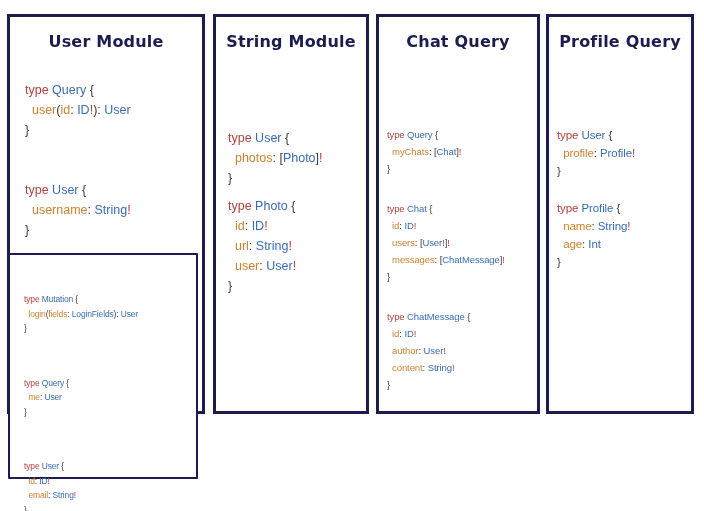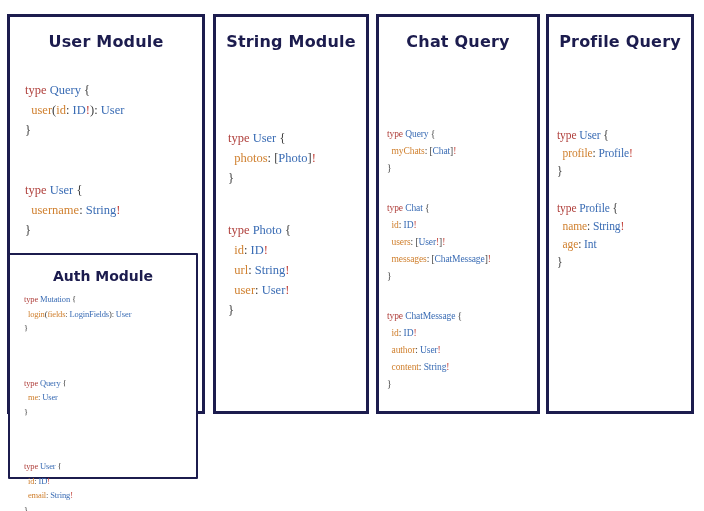--- a/index.html
+++ b/index.html
@@ -39,31 +39,31 @@
     text-align: center;
     font-size: 16px;
     line-height: 19px;
     font-weight: bold;
     color: var(--navy);
     letter-spacing: 0.2px;
   }
 
   .code {
     position: absolute;
-    font-family: Liberation Serif, serif;
+    font-family: Liberation Sans, sans-serif;
     white-space: pre;
     color: var(--punct);
   }
   #panel-user    > .code { top: 63px;  left: 15px; font-size: 12.5px; line-height: 20px; }
   #panel-gallery > .code { top: 111px; left: 12px; font-size: 12.5px; line-height: 20px; }
   #panel-chat    > .code { top: 109px; left: 8px;  font-size: 9.5px;  line-height: 17px; letter-spacing: -0.1px; }
   #panel-profile > .code { top: 109px; left: 8px;  font-size: 11.5px; line-height: 18px; letter-spacing: -0.1px; }
 
   #panel-user    .code-block + .code-block { margin-top: 40px; }
-  #panel-gallery .code-block + .code-block { margin-top: 32px; }
+  #panel-gallery .code-block + .code-block { margin-top: 8px; }
   #panel-chat    .code-block + .code-block { margin-top: 23px; }
   #panel-profile .code-block + .code-block { margin-top: 19px; }
 
   .authbox {
     position: absolute;
     left: -2px;
     top: 236px;
     width: 190px;
     height: 226px;
     box-sizing: border-box;
@@ -96,21 +96,20 @@
 </style>
 </head>
 <body>
 
 <div class="canvas">
 
   <section class="panel" id="panel-user">
     <h2 class="panel-title">User Module</h2>
     <div class="code"><div class="code-block"><div class="code-line"><span class="tok-k">type </span><span class="tok-t">Query </span><span class="tok-p">{</span></div><div class="code-line"><span class="tok-p">  </span><span class="tok-f">user</span><span class="tok-p">(</span><span class="tok-f">id</span><span class="tok-p">: </span><span class="tok-t">ID</span><span class="tok-b">!</span><span class="tok-p">): </span><span class="tok-t">User</span></div><div class="code-line"><span class="tok-p">}</span></div></div><div class="code-block"><div class="code-line"><span class="tok-k">type </span><span class="tok-t">User </span><span class="tok-p">{</span></div><div class="code-line"><span class="tok-p">  </span><span class="tok-f">username</span><span class="tok-p">: </span><span class="tok-t">String</span><span class="tok-b">!</span></div><div class="code-line"><span class="tok-p">}</span></div></div></div>
     <section class="authbox">
-      <h3 class="auth-title">Auth Module</h3>
       <div class="code"><div class="code-block"><div class="code-line"><span class="tok-k">type </span><span class="tok-t">Mutation </span><span class="tok-p">{</span></div><div class="code-line"><span class="tok-p">  </span><span class="tok-f">login</span><span class="tok-p">(</span><span class="tok-f">fields</span><span class="tok-p">: </span><span class="tok-t">LoginFields</span><span class="tok-p">): </span><span class="tok-t">User</span></div><div class="code-line"><span class="tok-p">}</span></div></div><div class="code-block"><div class="code-line"><span class="tok-k">type </span><span class="tok-t">Query </span><span class="tok-p">{</span></div><div class="code-line"><span class="tok-p">  </span><span class="tok-f">me</span><span class="tok-p">: </span><span class="tok-t">User</span></div><div class="code-line"><span class="tok-p">}</span></div></div><div class="code-block"><div class="code-line"><span class="tok-k">type </span><span class="tok-t">User </span><span class="tok-p">{</span></div><div class="code-line"><span class="tok-p">  </span><span class="tok-f">id</span><span class="tok-p">: </span><span class="tok-t">ID</span><span class="tok-b">!</span></div><div class="code-line"><span class="tok-p">  </span><span class="tok-f">email</span><span class="tok-p">: </span><span class="tok-t">String</span><span class="tok-b">!</span></div><div class="code-line"><span class="tok-p">}</span></div></div></div>
     </section>
   </section>
 
   <section class="panel" id="panel-gallery">
     <h2 class="panel-title">String Module</h2>
     <div class="code"><div class="code-block"><div class="code-line"><span class="tok-k">type </span><span class="tok-t">User </span><span class="tok-p">{</span></div><div class="code-line"><span class="tok-p">  </span><span class="tok-f">photos</span><span class="tok-p">: [</span><span class="tok-t">Photo</span><span class="tok-p">]</span><span class="tok-b">!</span></div><div class="code-line"><span class="tok-p">}</span></div></div><div class="code-block"><div class="code-line"><span class="tok-k">type </span><span class="tok-t">Photo </span><span class="tok-p">{</span></div><div class="code-line"><span class="tok-p">  </span><span class="tok-f">id</span><span class="tok-p">: </span><span class="tok-t">ID</span><span class="tok-b">!</span></div><div class="code-line"><span class="tok-p">  </span><span class="tok-f">url</span><span class="tok-p">: </span><span class="tok-t">String</span><span class="tok-b">!</span></div><div class="code-line"><span class="tok-p">  </span><span class="tok-f">user</span><span class="tok-p">: </span><span class="tok-t">User</span><span class="tok-b">!</span></div><div class="code-line"><span class="tok-p">}</span></div></div></div>
   </section>
 
   <section class="panel" id="panel-chat">

